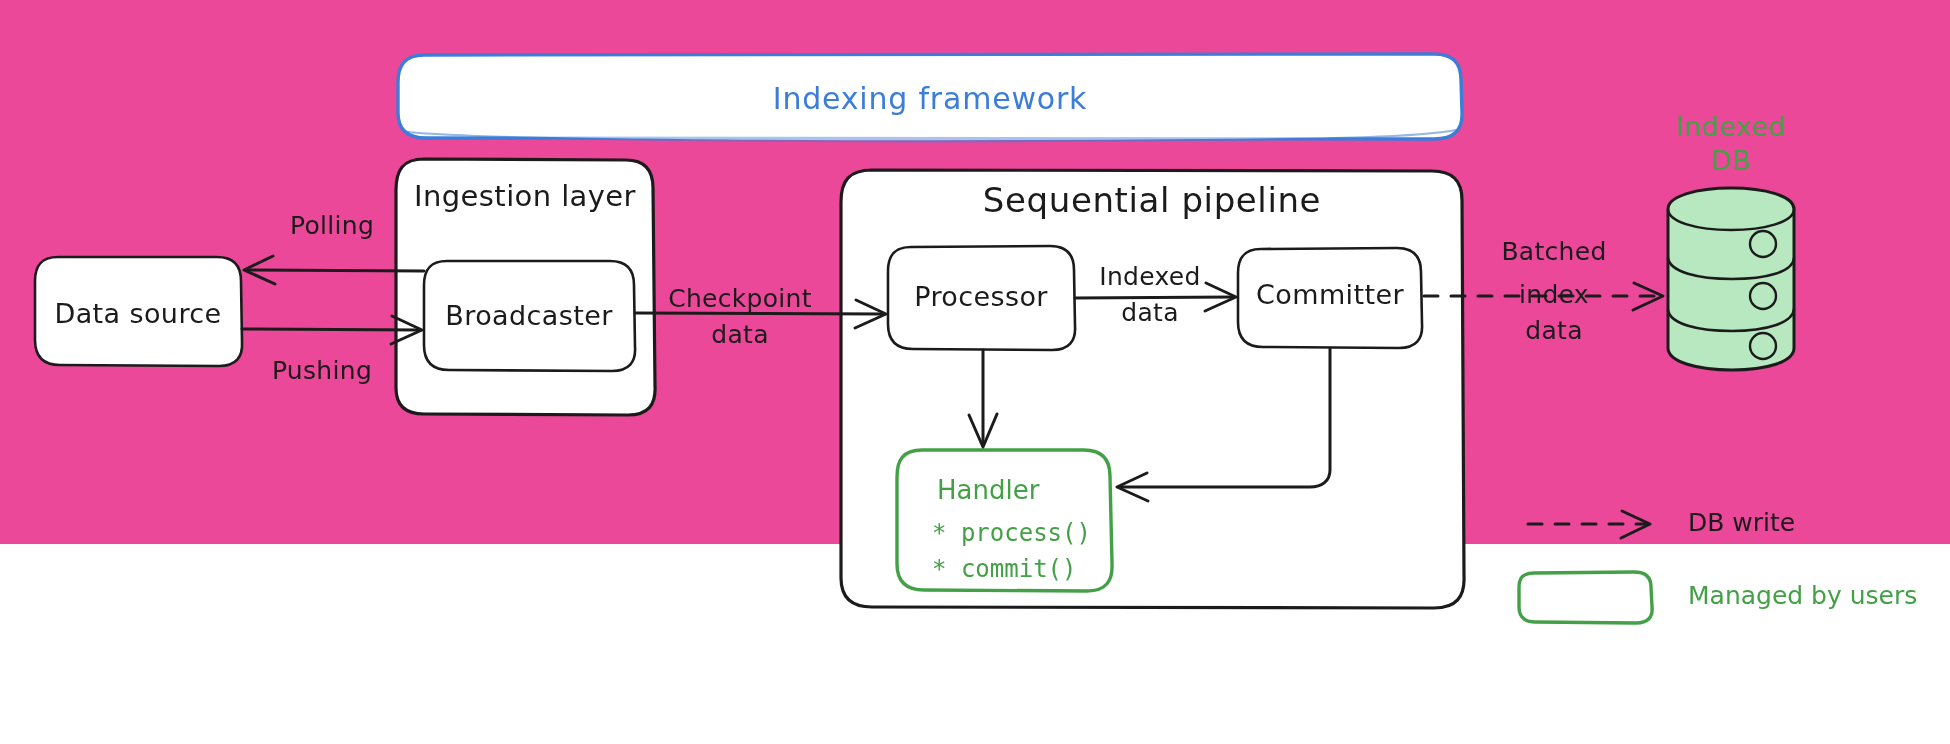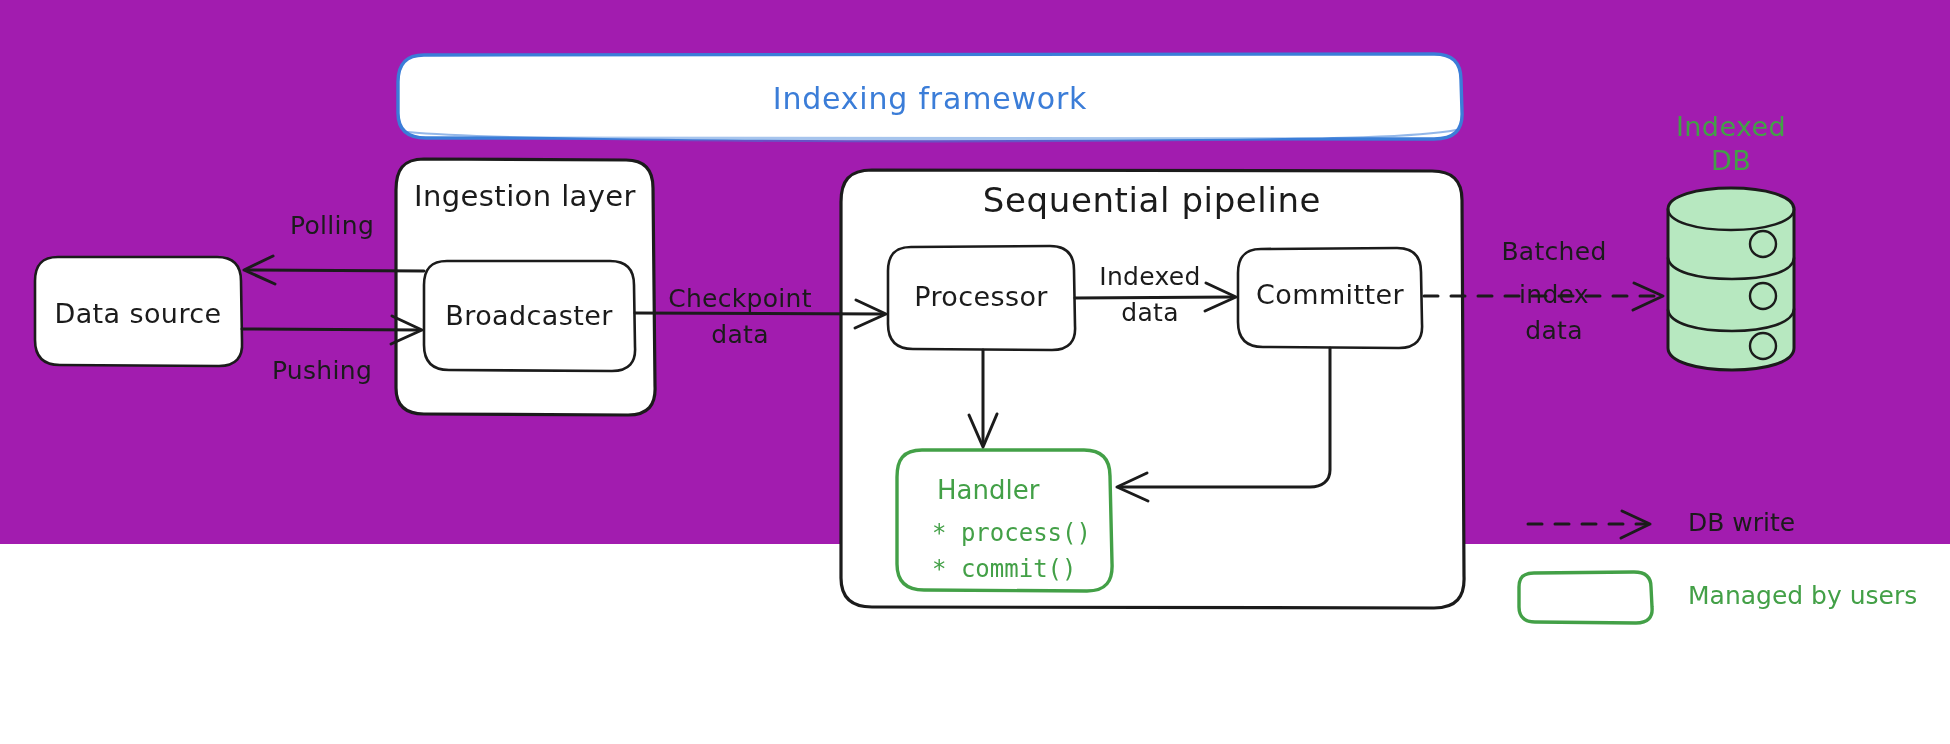--- a/index.html
+++ b/index.html
@@ -10,21 +10,21 @@
   body {
     width: 1950px;
     height: 744px;
     font-family: "DejaVu Sans", sans-serif;
     overflow: hidden;
   }
   #diagram-root {
     position: relative;
     width: 1950px;
     height: 544px;
-    background: #a21caf;
+    background: #ec4899;
   }
   svg#diagram {
     display: block;
     width: 1950px;
     height: 744px;
   }
   .node-shape {
     fill: #ffffff;
     stroke: #1b1b1b;
     stroke-width: 3.2;

